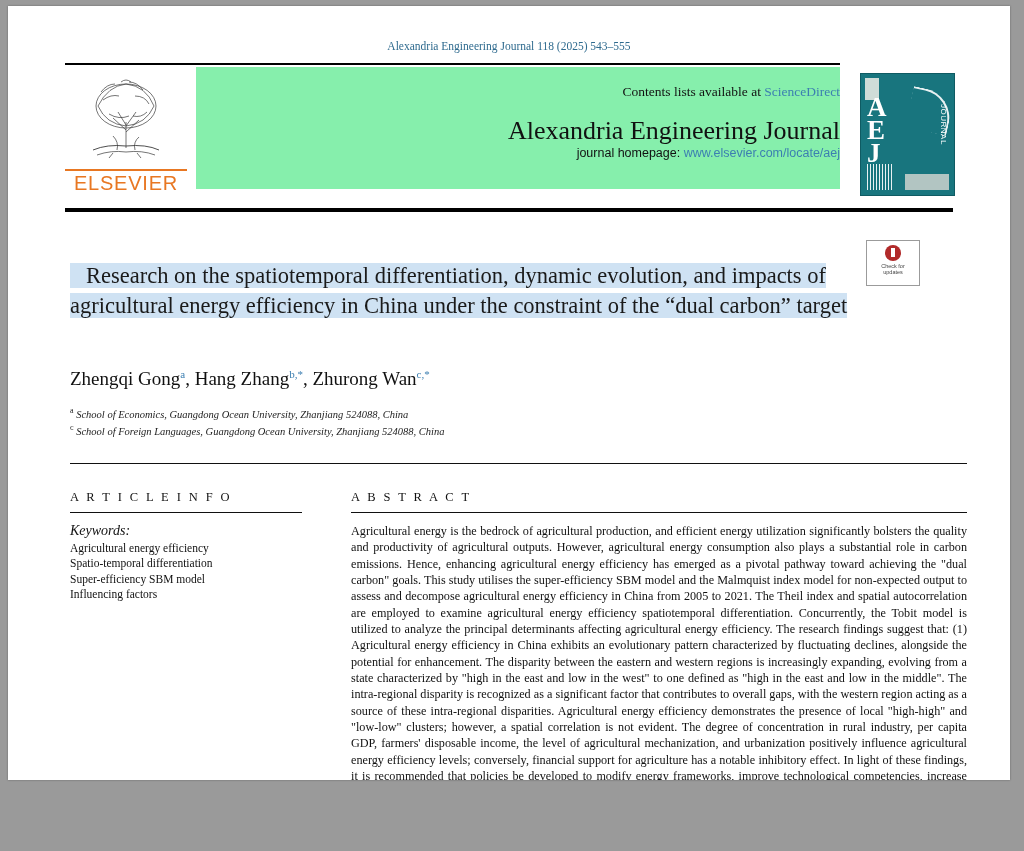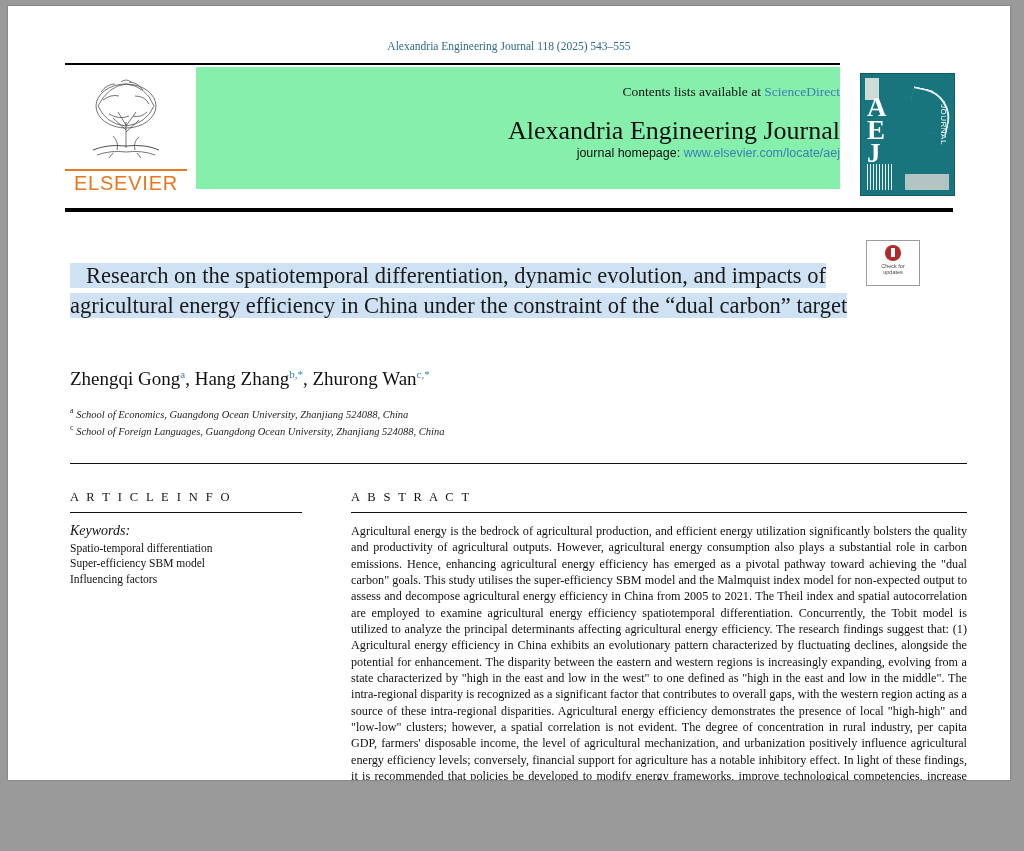--- a/index.html
+++ b/index.html
@@ -352,20 +352,21 @@
     <div><sup>c</sup> <span>School of Foreign Languages, Guangdong Ocean University, Zhanjiang 524088, China</span></div>
   </div>
 
   <div class="rule-under-affil"></div>
 
   <div class="info-col">
     <div class="section-head">A R T I C L E  I N F O</div>
     <div class="info-rule"></div>
     <div class="kw-label">Keywords:</div>
     <div class="kw-list">
+      <div>Agricultural energy efficiency</div>
       <div>Spatio-temporal differentiation</div>
       <div>Super-efficiency SBM model</div>
       <div>Influencing factors</div>
     </div>
   </div>
 
   <div class="abs-col">
     <div class="abs-head">A B S T R A C T</div>
     <div class="abs-rule"></div>
     <div class="abs-text">Agricultural energy is the bedrock of agricultural production, and efficient energy utilization significantly bolsters the quality and productivity of agricultural outputs. However, agricultural energy consumption also plays a substantial role in carbon emissions. Hence, enhancing agricultural energy efficiency has emerged as a pivotal pathway toward achieving the "dual carbon" goals. This study utilises the super-efficiency SBM model and the Malmquist index model for non-expected output to assess and decompose agricultural energy efficiency in China from 2005 to 2021. The Theil index and spatial autocorrelation are employed to examine agricultural energy efficiency spatiotemporal differentiation. Concurrently, the Tobit model is utilized to analyze the principal determinants affecting agricultural energy efficiency. The research findings suggest that: (1) Agricultural energy efficiency in China exhibits an evolutionary pattern characterized by fluctuating declines, alongside the potential for enhancement. The disparity between the eastern and western regions is increasingly expanding, evolving from a state characterized by "high in the east and low in the west" to one defined as "high in the east and low in the middle". The intra-regional disparity is recognized as a significant factor that contributes to overall gaps, with the western region acting as a source of these intra-regional disparities. Agricultural energy efficiency demonstrates the presence of local "high-high" and "low-low" clusters; however, a spatial correlation is not evident. The degree of concentration in rural industry, per capita GDP, farmers' disposable income, the level of agricultural mechanization, and urbanization positively influence agricultural energy efficiency levels; conversely, financial support for agriculture has a notable inhibitory effect. In light of these findings, it is recommended that policies be developed to modify energy frameworks, improve technological competencies, increase agglomeration in the agricultural sector, and adopt regionalisation approaches.</div>

